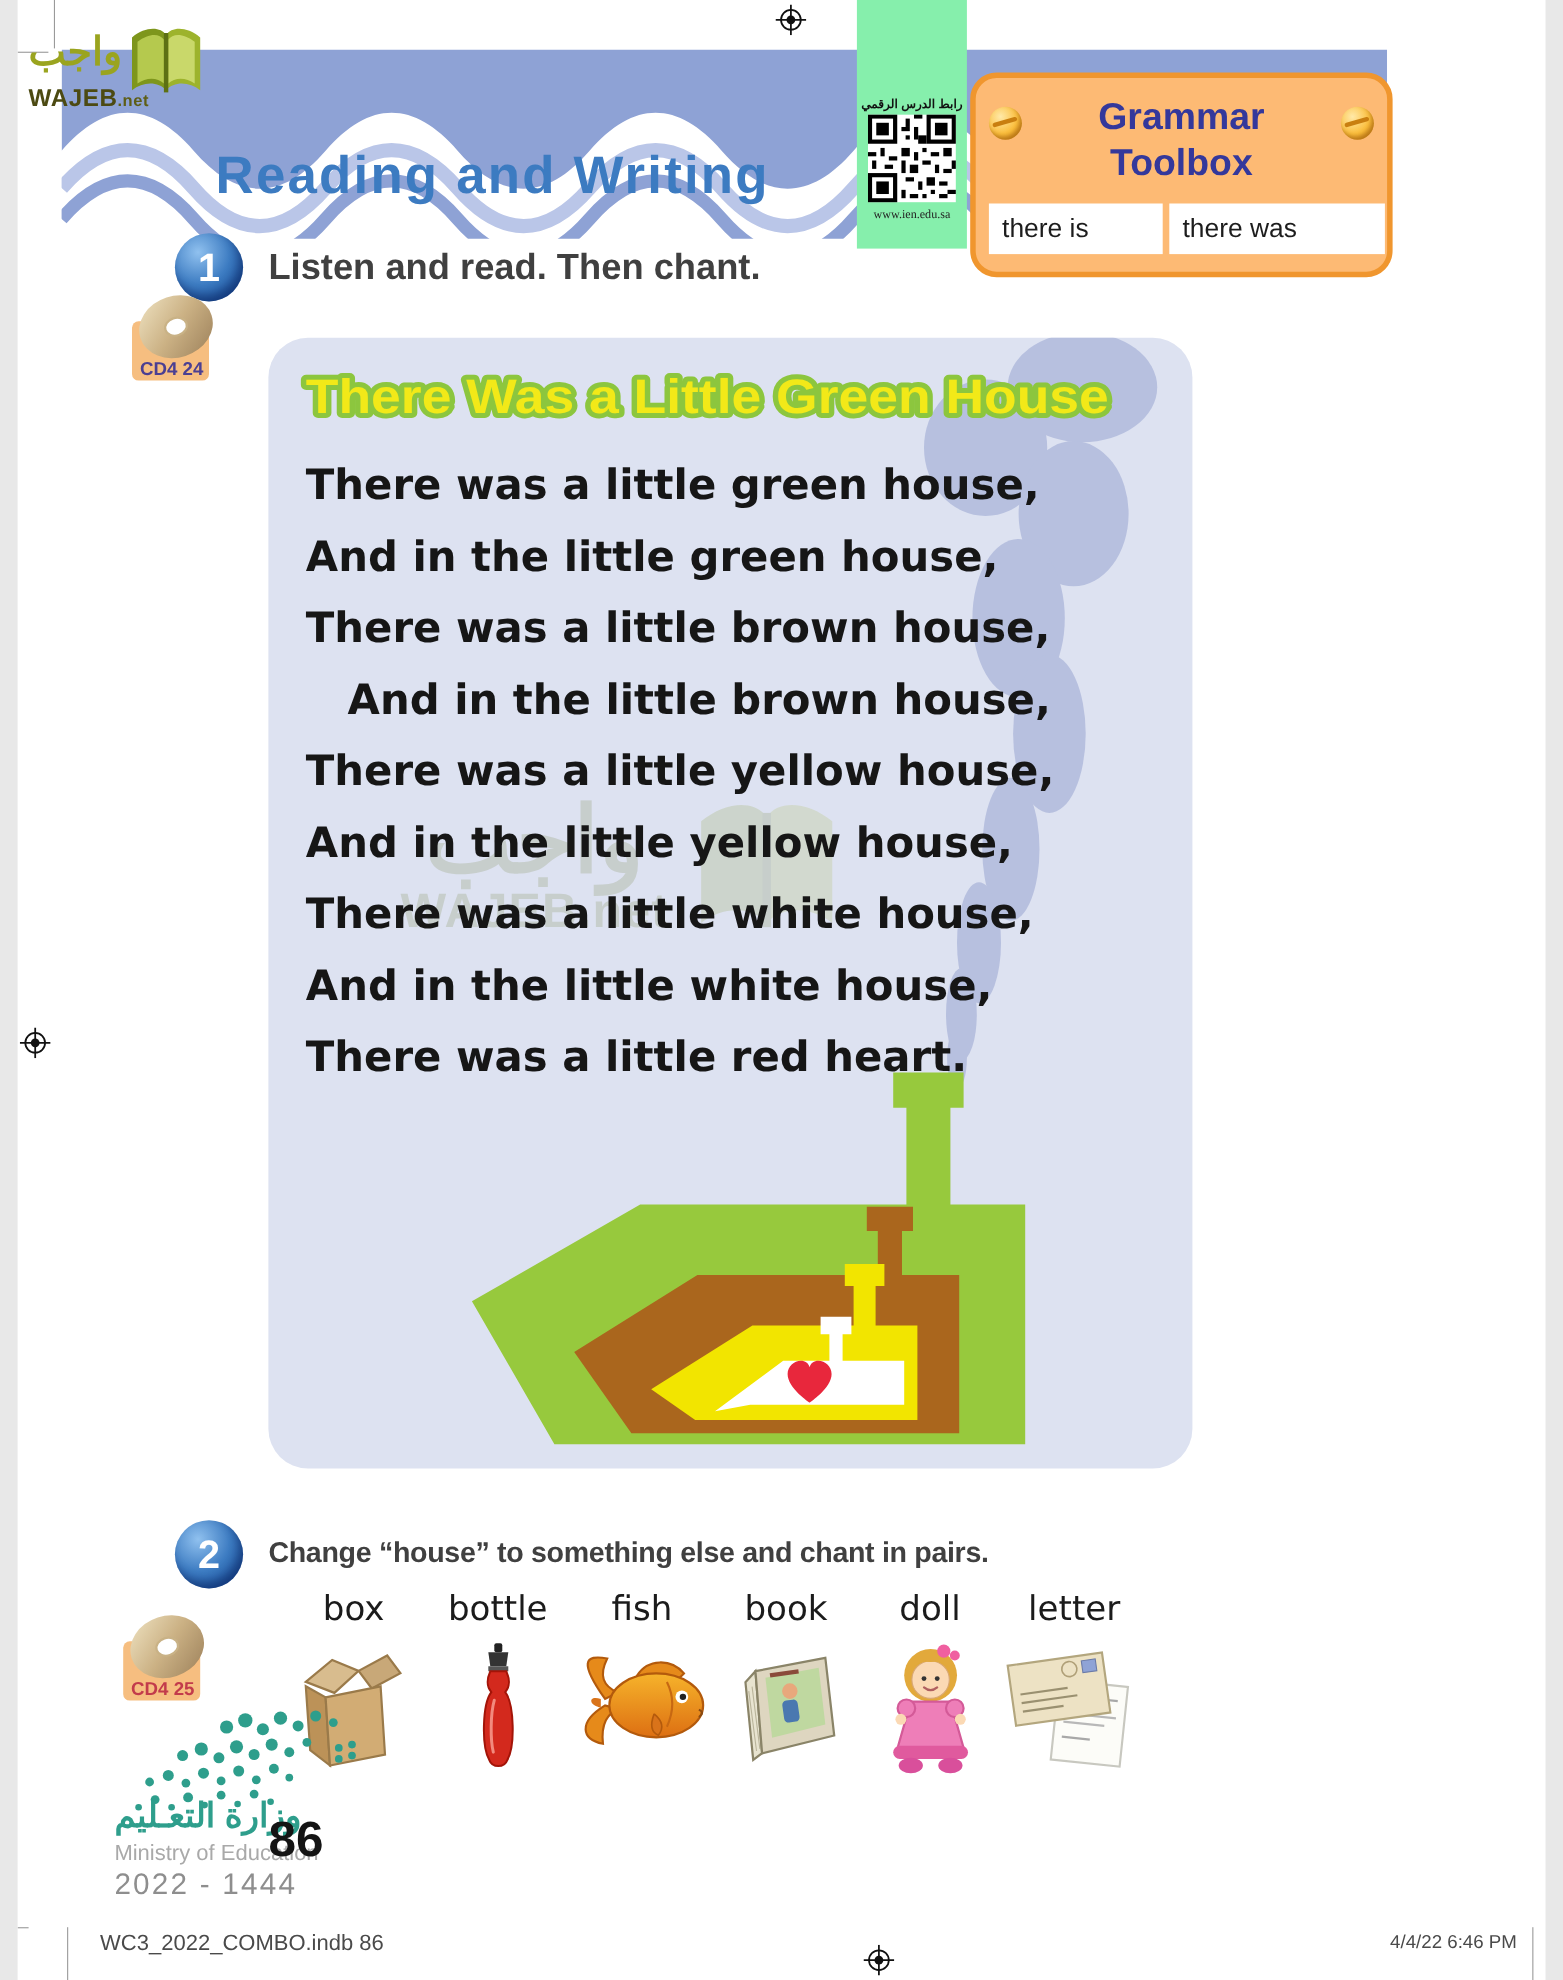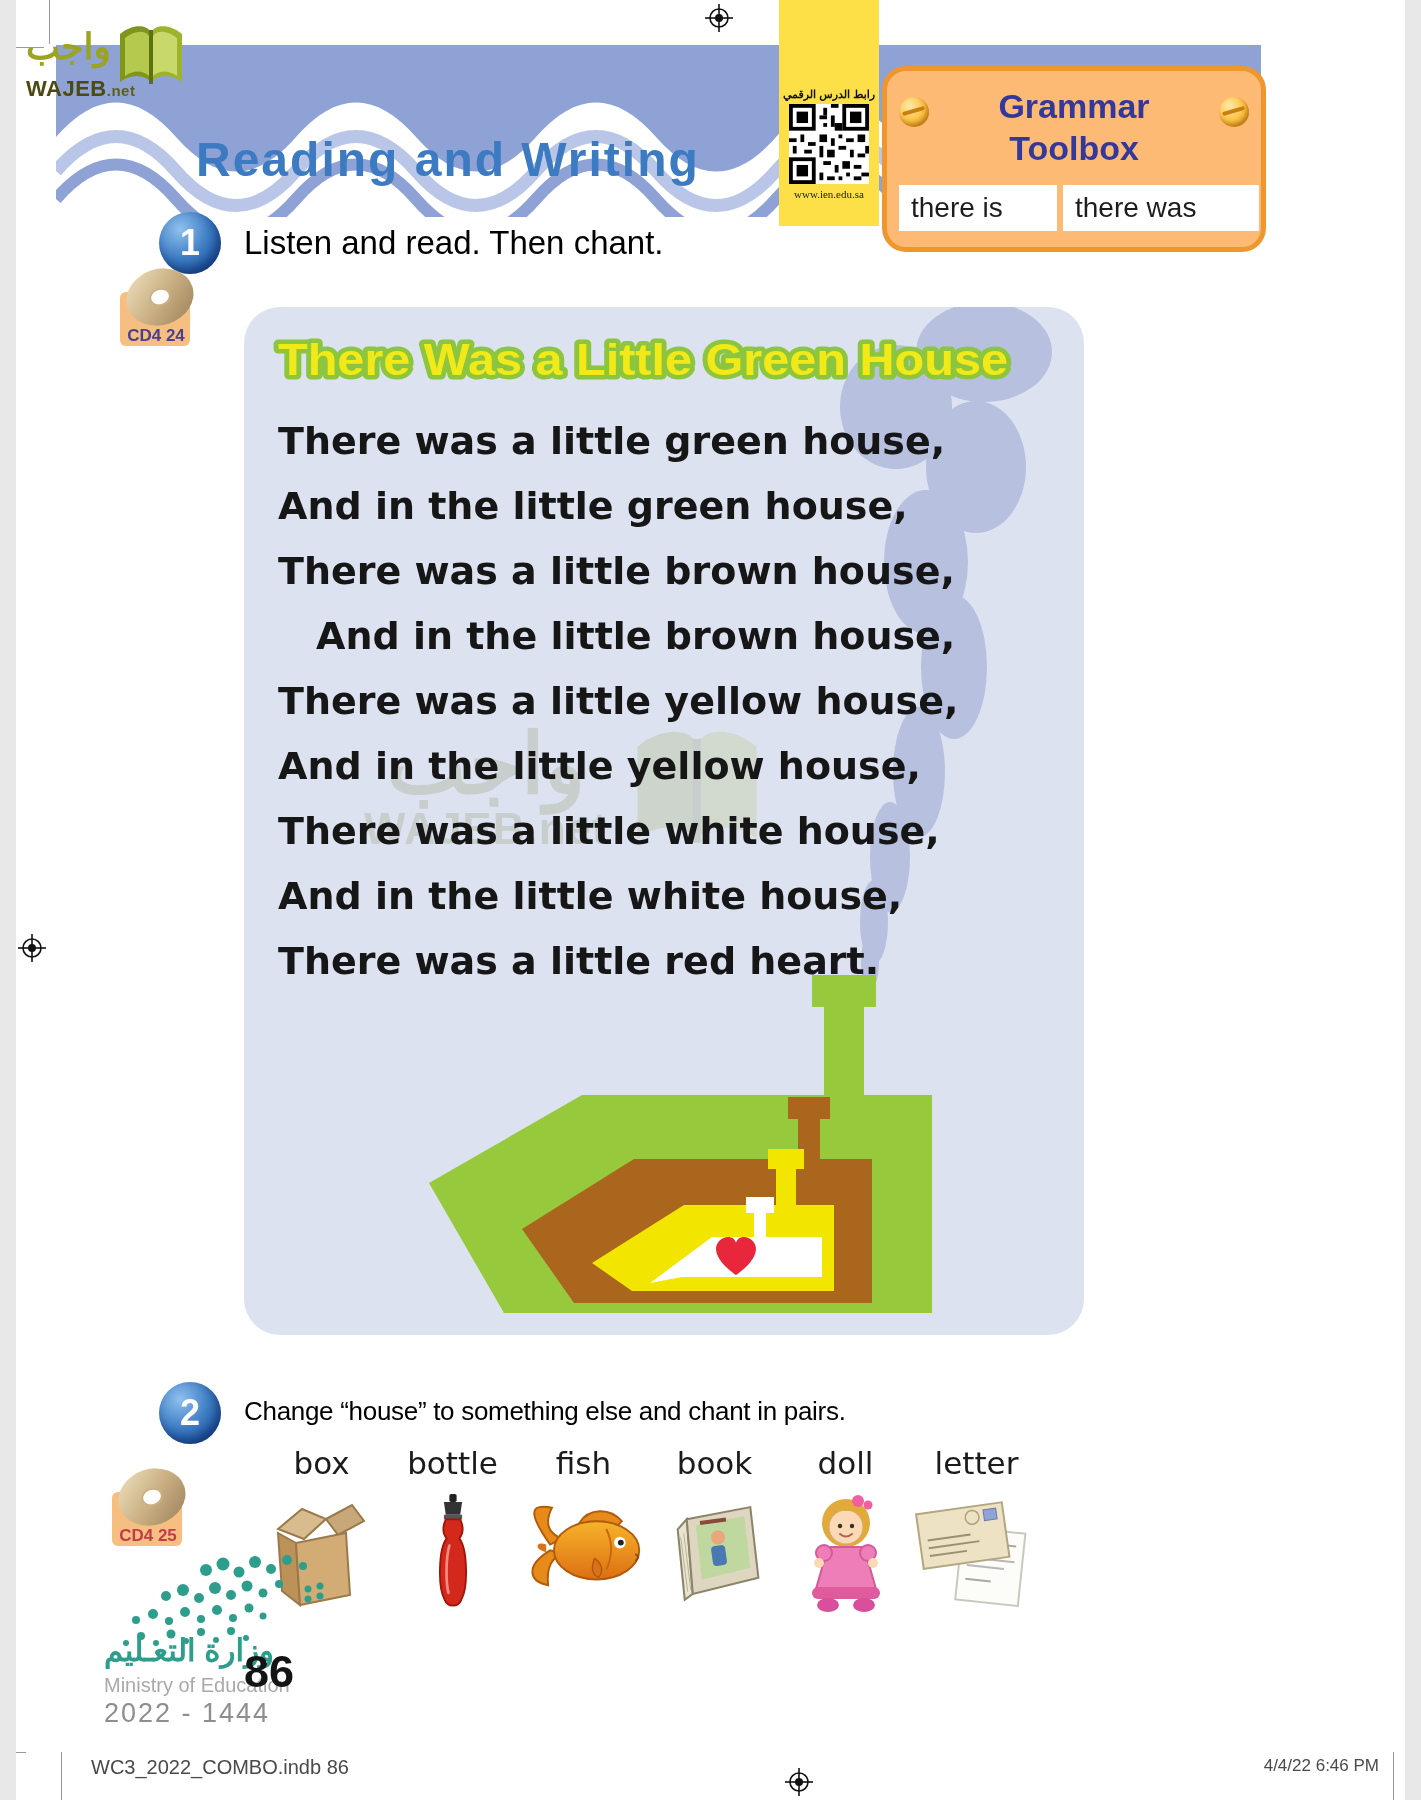--- a/index.html
+++ b/index.html
@@ -15,51 +15,51 @@
   .banner{left:40px;top:45px;width:1205px;height:172px;}
 
   
   .brand{left:8px;top:20px;width:215px;height:105px;}
   .brand-ar{position:absolute;left:2px;top:6px;font-size:36px;font-weight:bold;color:#9AA41F;}
   .brand-en{position:absolute;left:2px;top:56px;font-size:22px;font-weight:bold;color:#4C4A12;letter-spacing:.5px;}
   .brand-en .tld{font-size:15px;color:#5E5E16;}
   .brand-book{position:absolute;left:88px;top:0px;}
 
   
-  .qr-panel{left:763px;top:0px;width:100px;height:226px;background:#fde047;text-align:center;}
+  .qr-panel{left:763px;top:0px;width:100px;height:226px;background:#86efac;text-align:center;}
   .qr-title{margin-top:88px;font-size:11px;font-weight:bold;color:#111;direction:rtl;}
   .qr-svg{margin-top:3px;}
   .qr-url{font-size:11px;color:#222;font-family:"Liberation Serif",serif;}
 
   
   .toolbox{left:866px;top:66px;width:384px;height:186px;background:#fdba74;border:5px solid #F0962E;
            border-radius:24px;box-sizing:border-box;}
   .toolbox-title{position:absolute;left:0;right:0;top:14px;text-align:center;color:#34389B;
                  font-size:34px;font-weight:bold;line-height:42px;}
   .screw{position:absolute;width:30px;height:30px;border-radius:50%;
          background:radial-gradient(circle at 35% 30%,#FFE9A8,#FBBE3C 55%,#E89414);
          box-shadow:inset -2px -3px 4px rgba(120,60,0,.45);}
   .screw::after{content:"";position:absolute;left:3px;top:12px;width:23px;height:4px;background:#C97F10;
          border-radius:2px;transform:rotate(-16deg);}
   .screw-left{left:12px;top:26px;}
   .screw-right{right:12px;top:26px;}
   .chip{position:absolute;top:114px;height:46px;background:#ffffff;display:flex;align-items:center;
-        font-size:28px;color:#1d1d1d;padding-left:12px;box-sizing:border-box;}
+        font-size:24px;color:#1d1d1d;padding-left:12px;box-sizing:border-box;}
   .chip1{left:12px;width:158px;}
   .chip2{left:176px;width:196px;}
 
   
   .page-title{left:180px;top:132px;font-size:48px;font-weight:bold;color:#3C7BC1;letter-spacing:2px;}
   .num-circle{position:absolute;width:62px;height:62px;border-radius:50%;
       background:radial-gradient(circle at 34% 28%,#90C1EF 0%,#3D7CC2 48%,#1C55A0 82%,#123F7E 100%);
       display:flex;align-items:center;justify-content:center;color:#fff;font-size:36px;font-weight:bold;
       box-shadow:inset -4px -6px 8px rgba(0,10,60,.35);}
   .circle1{left:143px;top:212px;}
   .circle2{left:143px;top:1382px;}
-  .instr{position:absolute;font-weight:normal;color:#000000;}
+  .instr{position:absolute;font-weight:bold;color:#404040;}
   .instr1{left:228px;top:224px;font-size:33px;}
   .instr2{left:228px;top:1396px;font-size:26px;letter-spacing:-0.3px;}
 
   
   .cd-badge{position:absolute;width:84px;height:76px;}
   .cd-plate{position:absolute;left:4px;top:22px;width:70px;height:54px;background:#F6BE80;border-radius:6px;}
   .cd-disc{position:absolute;left:6px;top:-6px;}
   .cd-label{position:absolute;left:0px;bottom:0px;width:80px;text-align:center;font-size:17px;font-weight:bold;}
   .cd1{left:100px;top:270px;}
   .cd1 .cd-label{color:#4B3F92;}

